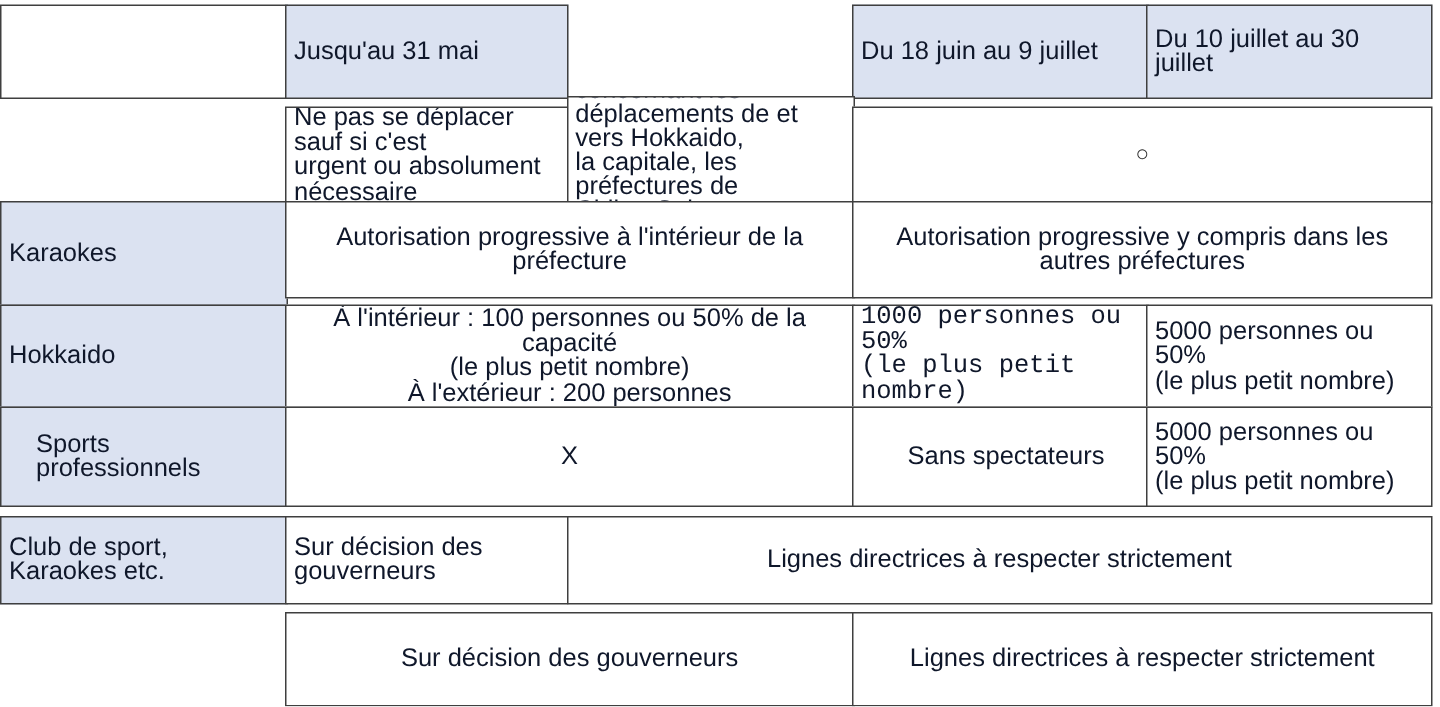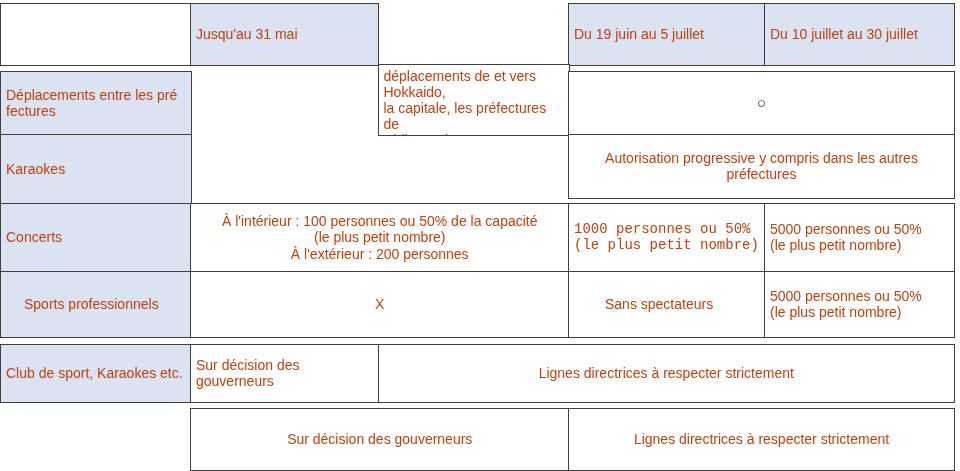--- a/index.html
+++ b/index.html
@@ -9,56 +9,57 @@
     height: 471px;
     background: #ffffff;
     overflow: hidden;
     font-family: "Liberation Sans", "DejaVu Sans", sans-serif;
   }
   .cell {
     position: absolute;
     box-sizing: border-box;
     border: 1.5px solid #3f3f3f;
     background: #ffffff;
-    color: #c2410c;
-    font-size: 14px;
+    color: #0f172a;
+    font-size: 17px;
     line-height: 16.5px;
     display: flex;
     align-items: center;
     white-space: pre-line;
     overflow: hidden;
   }
   .blue { background: #dbe2f1; }
   .left   { justify-content: flex-start; text-align: left;  padding: 1px 5px; }
   .center { justify-content: center;     text-align: center; padding: 1px 4px; }
   .appel  { line-height: 16px; }
   .mark   { font-size: 15px; color: #2c2c2c; }
 </style>
 </head>
 <body>
 
 <div id="stage">
 
   <div class="cell left" style="left:0; top:3px; width:191.5px; height:62.5px;"></div>
   <div class="cell left blue" style="left:190px; top:3px; width:189px; height:62.5px;">Jusqu'au 31 mai</div>
-  <div class="cell left blue" style="left:568px; top:3px; width:197.5px; height:62.5px;">Du 19 juin au 5 juillet</div>
+  <div class="cell left blue" style="left:568px; top:3px; width:197.5px; height:62.5px;">Du 18 juin au 9 juillet</div>
   <div class="cell left blue" style="left:764px; top:3px; width:191px; height:62.5px;">Du 10 juillet au 30 juillet</div>
 
-  <div class="cell left blue" style="left:0; top:70.5px; width:191.5px; height:65px;">Déplacements entre les pré
-fectures</div>
+  <div class="cell left" style="left:190px; top:70.5px; width:189px; height:65px;">Ne pas se déplacer sauf si c'est
+urgent ou absolument nécessaire</div>
   <div class="cell left appel" style="left:377.5px; top:64px; width:192px; height:71.5px;">Appel à la prudence concernant les
 déplacements de et vers Hokkaido,
 la capitale, les préfectures de
 Chiba, Saitama et Kanagawa.</div>
   <div class="cell center mark" style="left:568px; top:70.5px; width:387px; height:65px;">○</div>
 
   <div class="cell left blue" style="left:0; top:134px; width:191.5px; height:70px;">Karaokes</div>
+  <div class="cell center" style="left:190px; top:134px; width:379.5px; height:64.5px;">Autorisation progressive à l'intérieur de la préfecture</div>
   <div class="cell center" style="left:568px; top:134px; width:387px; height:64.5px;">Autorisation progressive y compris dans les autres préfectures</div>
 
-  <div class="cell left blue" style="left:0; top:202.5px; width:191.5px; height:69.5px;">Concerts</div>
+  <div class="cell left blue" style="left:0; top:202.5px; width:191.5px; height:69.5px;">Hokkaido</div>
   <div class="cell center" style="left:190px; top:202.5px; width:379.5px; height:69.5px;">À l'intérieur : 100 personnes ou 50% de la capacité
 (le plus petit nombre)
 À l'extérieur : 200 personnes</div>
   <div class="cell left" style="left:568px; top:202.5px; width:197.5px; height:69.5px;font-family:Liberation Mono, monospace;">1000 personnes ou 50%
 (le plus petit nombre)</div>
   <div class="cell left" style="left:764px; top:202.5px; width:191px; height:69.5px;">5000 personnes ou 50%
 (le plus petit nombre)</div>
 
   <div class="cell left blue" style="left:0; top:270.5px; width:191.5px; height:67.5px;padding-left:23px;">Sports professionnels</div>
   <div class="cell center" style="left:190px; top:270.5px; width:379.5px; height:67.5px;">X</div>

